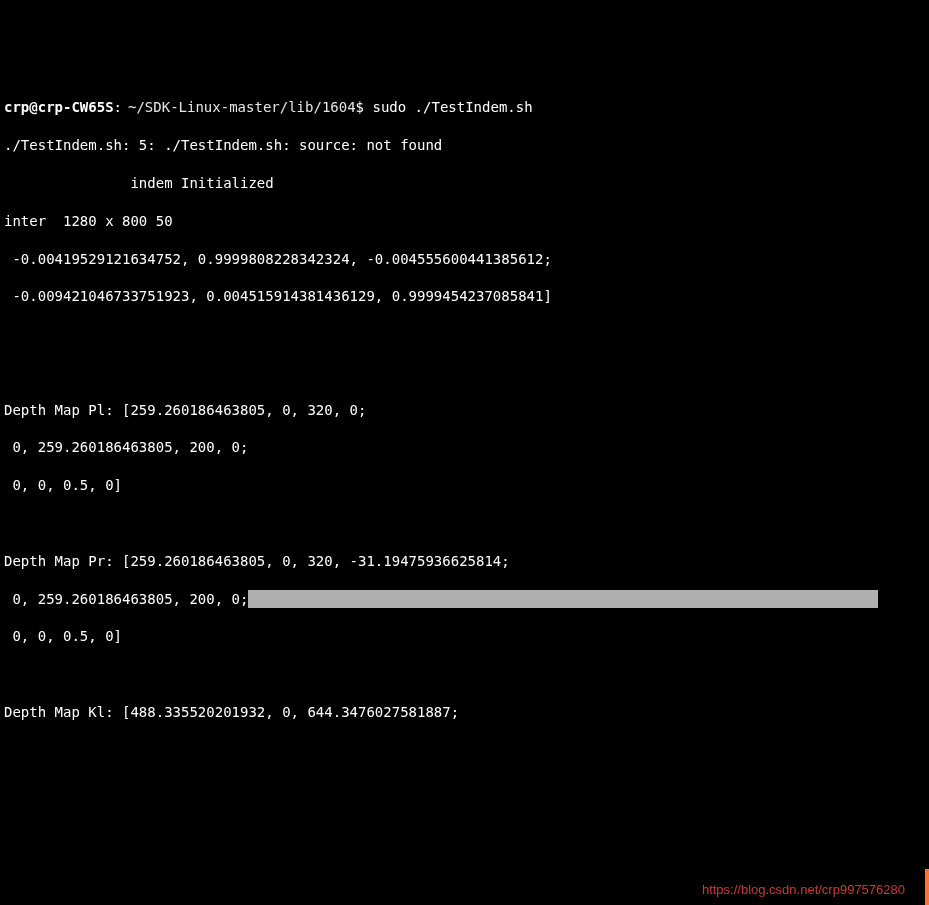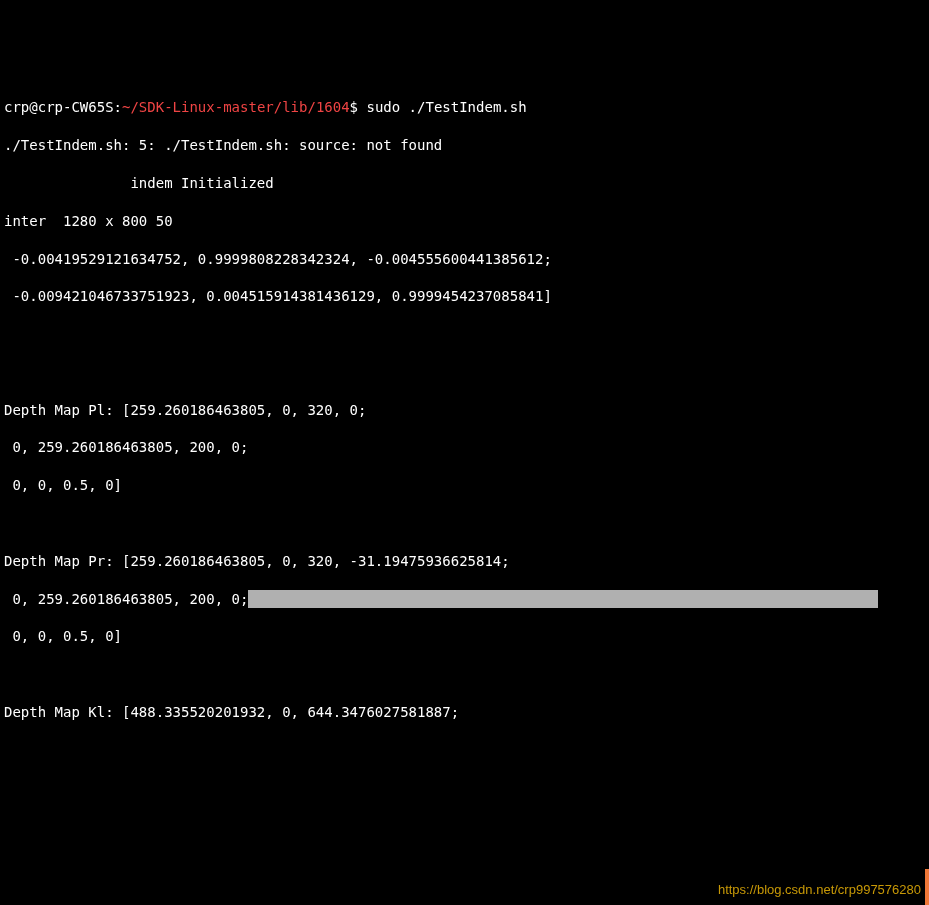--- a/index.html
+++ b/index.html
@@ -10,35 +10,35 @@
     font-size: 14px;
     line-height: 1.35;
     width: 929px;
     height: 905px;
     position: relative;
     white-space: pre;
   }
   .terminal {
     padding: 4px 4px 0 4px;
   }
-  .prompt-user { color: #fff; }
-  .prompt-path { color: #ef4444; }
+  .prompt-user { color: #fff; font-weight: bold; }
+  .prompt-path { color: #e5e5e5; margin-left: 6px; }
   .line { display: block; }
   .selection {
     background: #b0b0b0;
     color: #000;
     display: inline-block;
     height: 18px;
     vertical-align: top;
   }
   .watermark {
     position: absolute;
     bottom: 6px;
-    right: 8px;
-    color: #eab308;
+    right: 24px;
+    color: #ef4444;
     font-family: Arial, sans-serif;
     font-size: 13px;
     opacity: 0.85;
     margin-top: 31px;
   }
   .right-edge {
     position: absolute;
     right: 0;
     bottom: 0;
     width: 4px;

